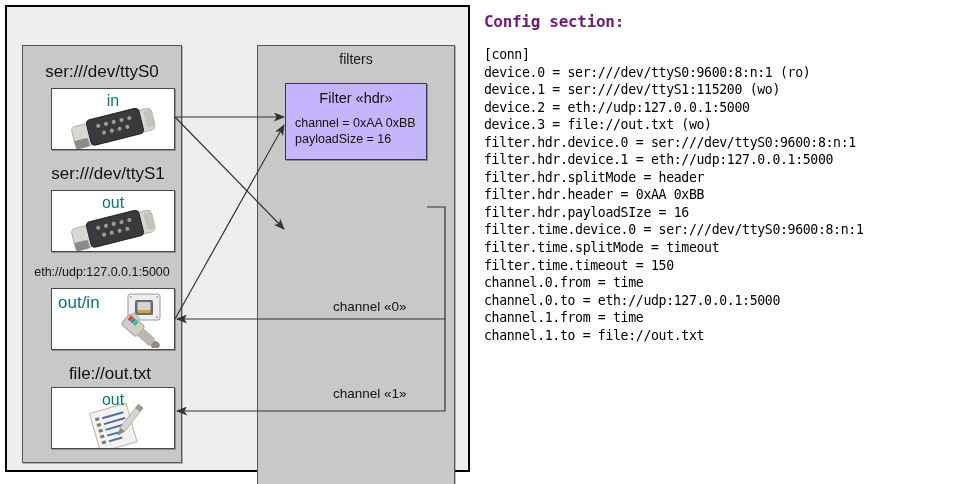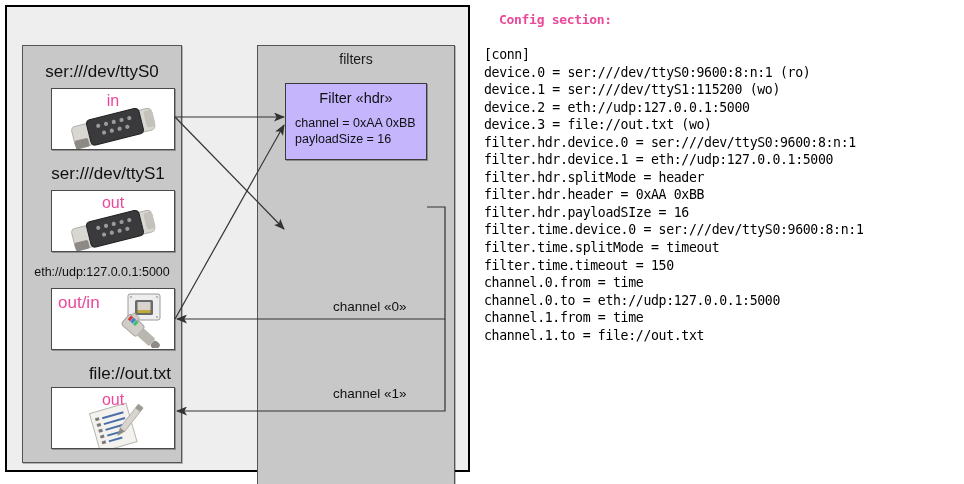--- a/index.html
+++ b/index.html
@@ -41,21 +41,21 @@
     position:absolute;text-align:center;font-size:17px;color:#111;
     white-space:nowrap;
   }
   .dev-box{
     position:absolute;box-sizing:border-box;
     background:#ffffff;border:1px solid #4a4a4a;
     box-shadow:1px 1px 0 rgba(0,0,0,.28);
     overflow:hidden;
   }
   .dev-io{
-    position:absolute;font-size:16px;color:#ec4899;
+    position:absolute;font-size:16px;color:#0f766e;
     left:0;top:3px;width:100%;text-align:center;
     z-index:3;
   }
   .dev-io.left{text-align:left;left:6px;width:auto;font-size:17px;top:4px;}
 
   
   .icon-wrap{position:absolute;}
 
   
   .filter-card{
@@ -79,22 +79,22 @@
 
   
   #wires{position:absolute;left:0;top:0;width:465px;height:467px;pointer-events:none;}
 
   
   #config{
     position:absolute;left:481px;top:6px;width:478px;height:470px;
   }
   #config-heading{
     font-family:"DejaVu Sans Mono","Liberation Mono",monospace;
-    font-size:13px;font-weight:bold;color:#ec4899;
-    position:absolute;left:18px;top:6px;letter-spacing:-.3px;
+    font-size:16px;font-weight:bold;color:#701a75;
+    position:absolute;left:3px;top:6px;letter-spacing:-.3px;
   }
   #config-body{
     position:absolute;left:3px;top:40px;
     font-family:"DejaVu Sans Mono","Liberation Mono",monospace;
     font-size:13.2px;line-height:17.55px;color:#000;
     white-space:pre;letter-spacing:-.35px;
   }
   .cfg-line{display:block;height:17.55px;}
 </style>
 </head>
@@ -174,21 +174,21 @@
             <rect x="28" y="31" width="16" height="10" rx="2" fill="#b9b6b0"></rect>
             <rect x="44" y="32" width="8" height="8" rx="3" fill="#8e8b86"></rect>
             <rect x="10" y="30" width="3" height="5" fill="#cf3b3b"></rect>
             <rect x="13.5" y="30" width="3" height="5" fill="#3b7fcf"></rect>
             <rect x="17" y="30" width="3" height="5" fill="#3bbf6b"></rect>
           </g>
         </svg>
       </span>
     </div>
 
-    <div class="dev-label" style="left:15px;top:357px;width:176px;padding-left:20px;">file://out.txt</div>
+    <div class="dev-label" style="left:15px;top:357px;width:176px;">file://out.txt</div>
     <div class="dev-box" style="left:44px;top:380px;width:124px;height:62px;">
       <span class="dev-io">out</span>
       <span class="icon-wrap" style="left:36px;top:14px;">
         <svg width="62" height="48" viewBox="0 0 62 48">
           <g transform="rotate(-16 31 24)">
             <rect x="6" y="4" width="38" height="40" fill="#f4f2ee" stroke="#b9b6b0" stroke-width="1"></rect>
             <g fill="#7a7a7a">
               <rect x="10" y="10" width="4" height="3"></rect>
               <rect x="10" y="16" width="4" height="3"></rect>
               <rect x="10" y="22" width="4" height="3"></rect>

